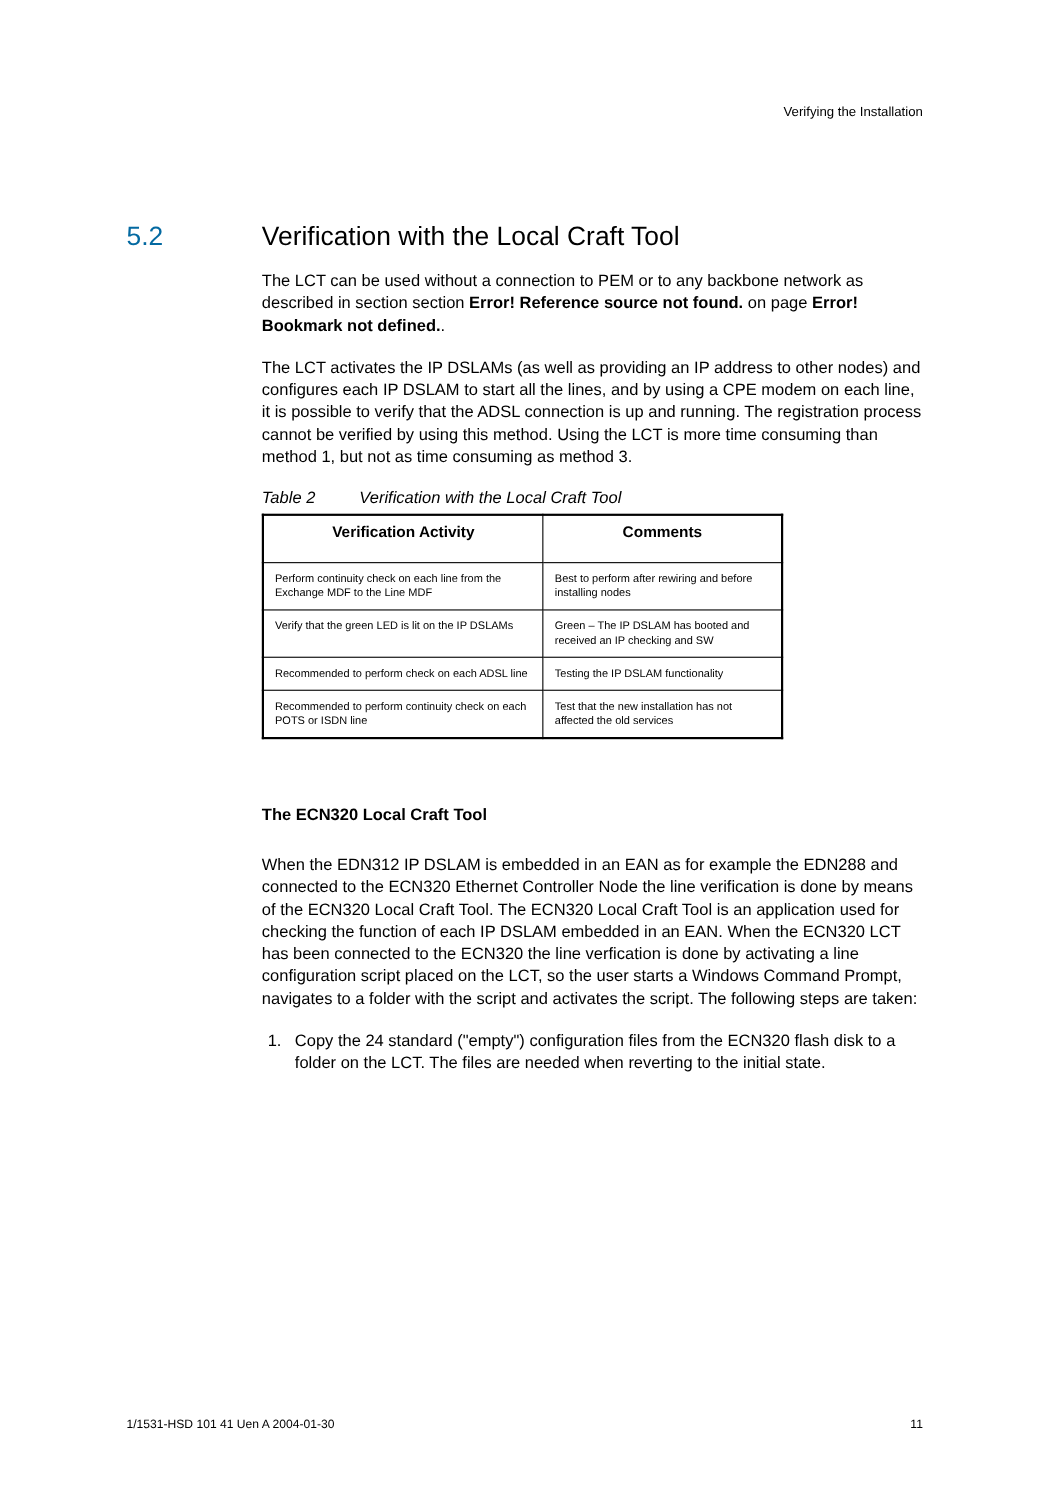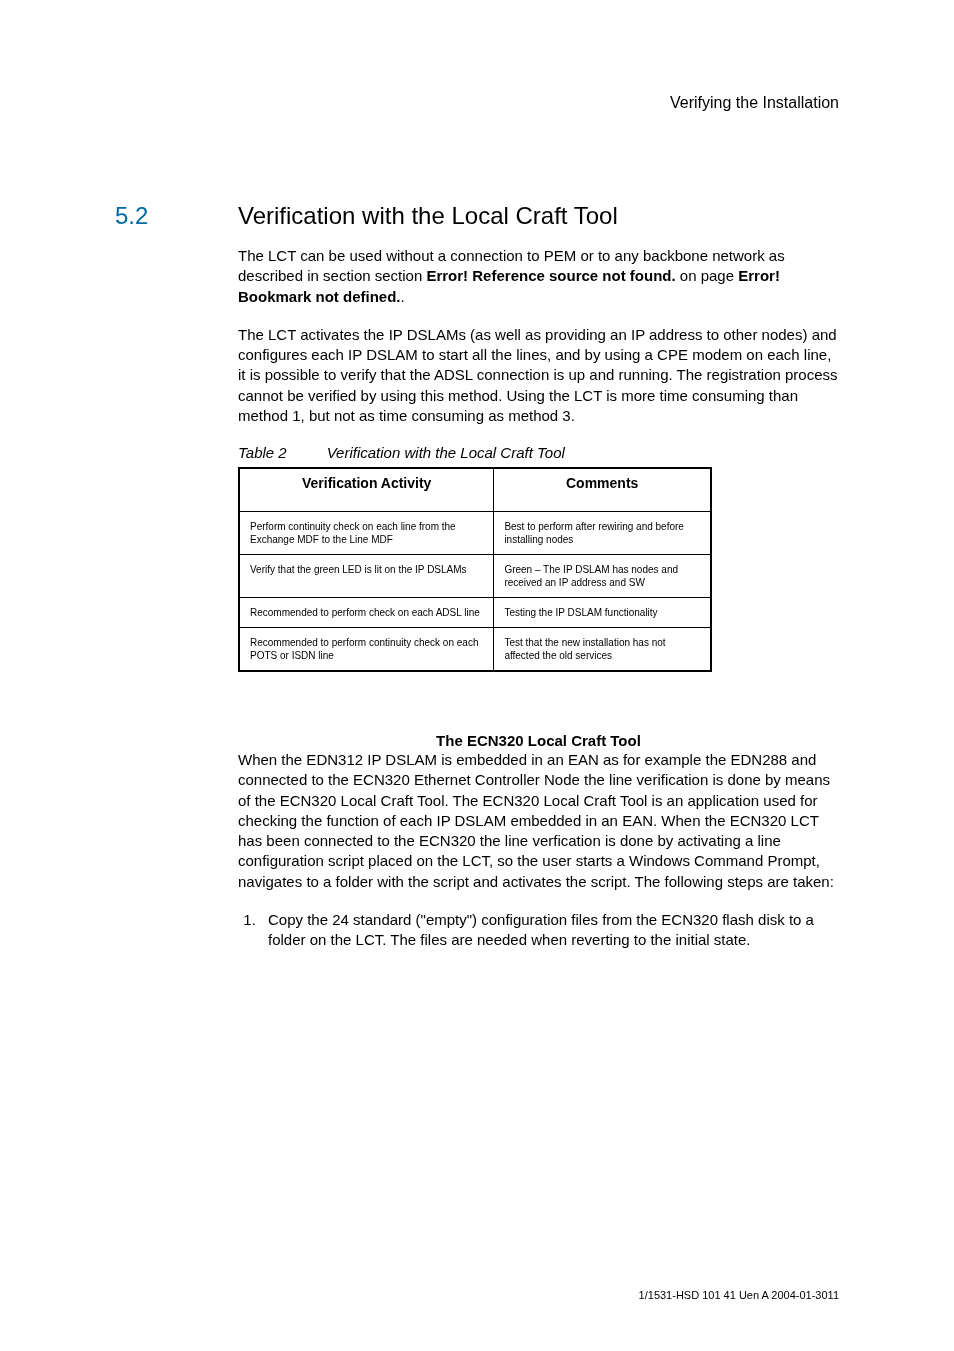--- a/index.html
+++ b/index.html
@@ -17,21 +17,21 @@
     }
     .page {
       padding: 94px 115px 60px 115px;
       height: 100%;
       position: relative;
     }
     .header-right {
       position: absolute;
       top: 94px;
       right: 115px;
-      font-size: 16px;
+      font-size: 12px;
       color: #000;
     }
     .section-row {
       display: flex;
       margin-top: 108px;
       margin-bottom: 16px;
     }
     .section-number {
       width: 123px;
       font-size: 24px;
@@ -83,39 +83,38 @@
       line-height: 1.3;
     }
     table.verify-table th:first-child,
     table.verify-table td:first-child {
       width: 54%;
     }
     .subheading {
       font-size: 15px;
       font-weight: bold;
       margin-top: 60px;
-      margin-bottom: 1px;
-      text-align: center;
+      margin-bottom: 28px;
     }
     ol.steps {
       padding-left: 22px;
       margin-top: 4px;
     }
     ol.steps li {
       font-size: 15px;
       line-height: 1.35;
       padding-left: 8px;
     }
     .footer {
       position: absolute;
       bottom: 50px;
       left: 115px;
       right: 115px;
       display: flex;
-      justify-content: flex-end;
+      justify-content: space-between;
       font-size: 11px;
       color: #000;
     }
   </style>
 </head>
 <body>
 
 <div class="page">
 
   <div class="header-right">Verifying the Installation</div>
@@ -144,21 +143,21 @@
           <th>Comments</th>
         </tr>
       </thead>
       <tbody>
         <tr>
           <td>Perform continuity check on each line from the Exchange MDF to the Line MDF</td>
           <td>Best to perform after rewiring and before installing nodes</td>
         </tr>
         <tr>
           <td>Verify that the green LED is lit on the IP DSLAMs</td>
-          <td>Green – The IP DSLAM has nodes and received an IP address and SW</td>
+          <td>Green – The IP DSLAM has booted and received an IP checking and SW</td>
         </tr>
         <tr>
           <td>Recommended to perform check on each ADSL line</td>
           <td>Testing the IP DSLAM functionality</td>
         </tr>
         <tr>
           <td>Recommended to perform continuity check on each POTS or ISDN line</td>
           <td>Test that the new installation has not affected the old services</td>
         </tr>
       </tbody>

